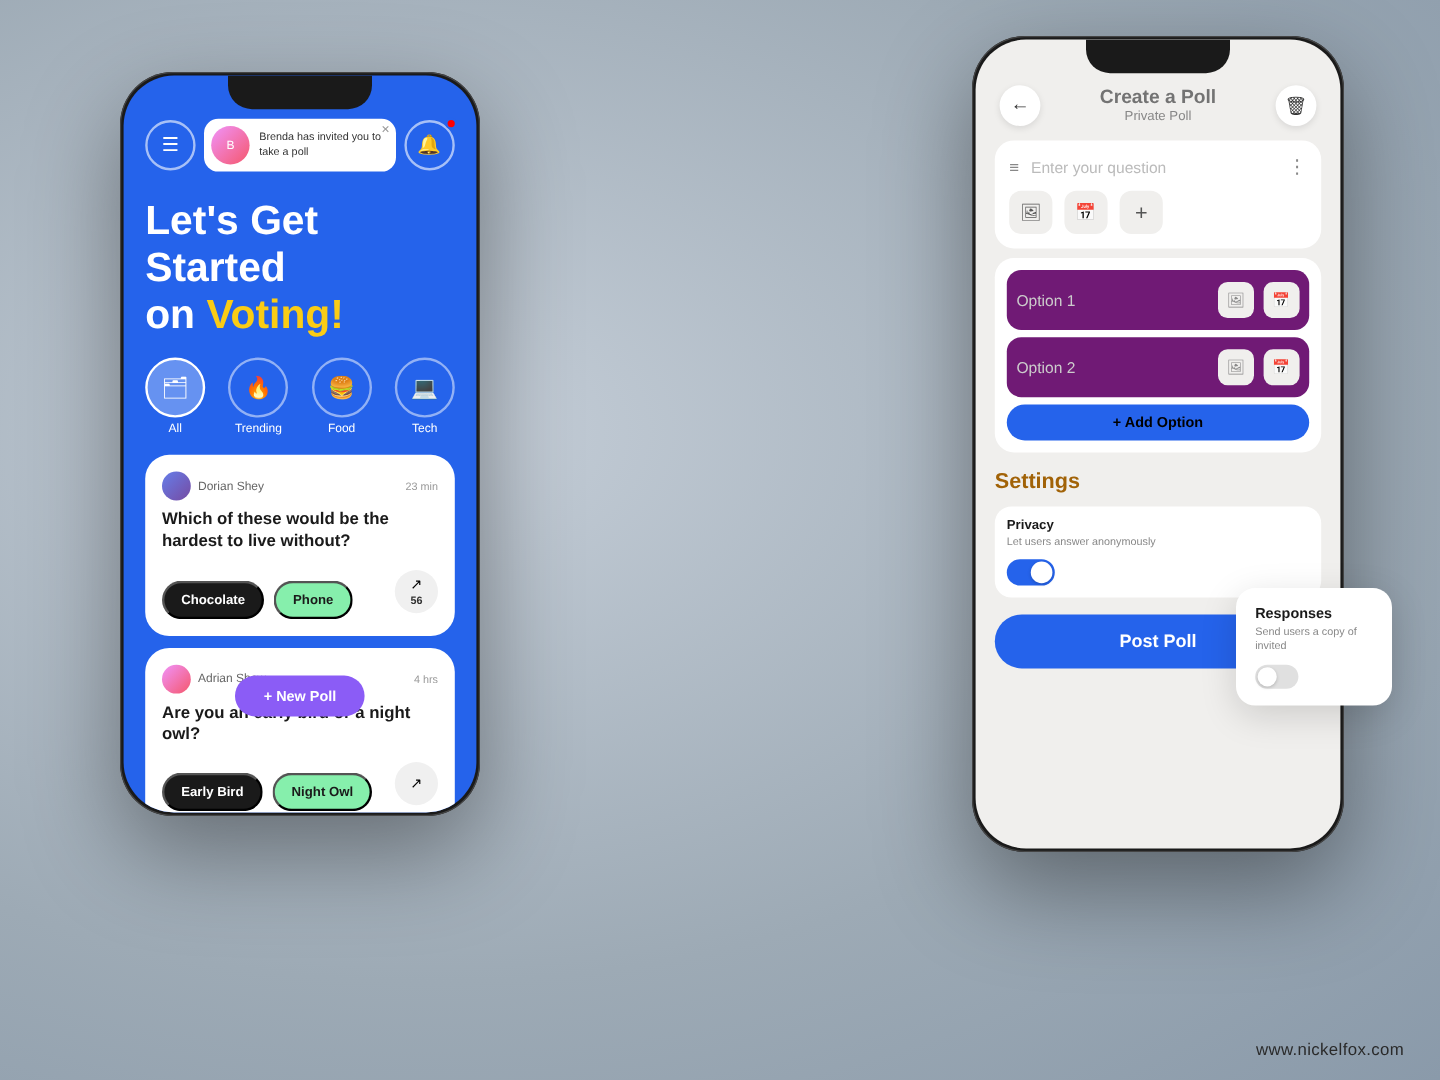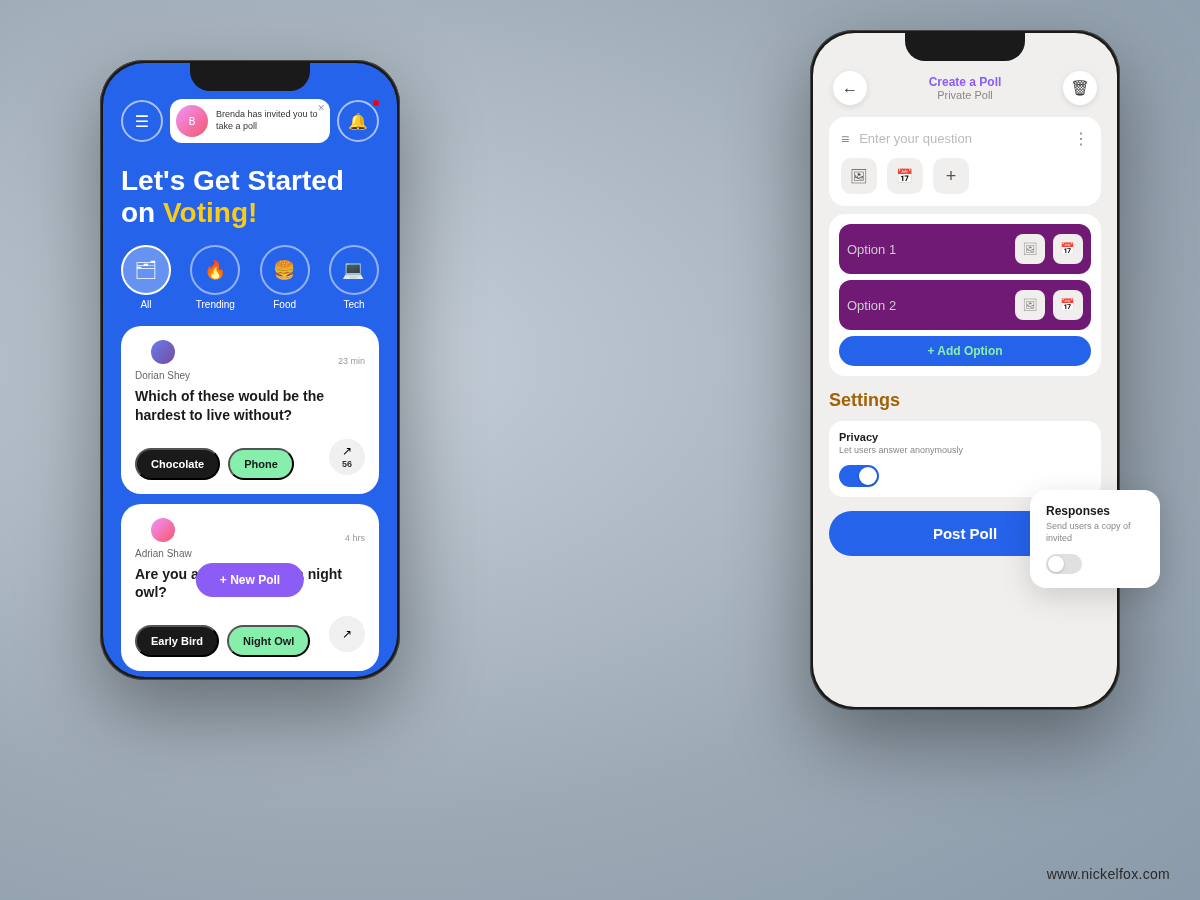--- a/index.html
+++ b/index.html
@@ -130,21 +130,21 @@
       background: red;
       border-radius: 50%;
       border: 2px solid #2563eb;
     }
 
     
     .hero-text {
       margin: 8px 0 16px;
     }
     .hero-text h1 {
-      font-size: 28px;
+      font-size: 34px;
       font-weight: 900;
       color: white;
       line-height: 1.15;
     }
     .hero-text .highlight {
       color: #facc15;
     }
 
     
     .categories {
@@ -191,21 +191,20 @@
     .card-header {
       display: flex;
       justify-content: space-between;
       align-items: center;
       margin-bottom: 6px;
     }
     .card-user {
       display: flex;
       align-items: center;
       gap: 6px;
-      flex-direction: column;
     }
     .user-avatar-small {
       width: 24px;
       height: 24px;
       border-radius: 50%;
       background: linear-gradient(135deg, #667eea, #764ba2);
       display: flex;
       align-items: center;
       justify-content: center;
       font-size: 8px;
@@ -338,23 +337,23 @@
       justify-content: center;
       font-size: 16px;
       color: #333;
       cursor: pointer;
       box-shadow: 0 2px 6px rgba(0,0,0,0.1);
     }
     .create-title-block {
       text-align: center;
     }
     .create-title {
-      font-size: 12px;
+      font-size: 16px;
       font-weight: 700;
-      color: #8b5cf6;
+      color: #737373;
     }
     .create-subtitle {
       font-size: 11px;
       color: #888;
     }
     .trash-btn {
       width: 34px;
       height: 34px;
       background: white;
       border-radius: 50%;
@@ -458,21 +457,21 @@
       font-size: 12px;
       color: #888;
       cursor: pointer;
     }
     .add-option-btn {
       display: flex;
       align-items: center;
       justify-content: center;
       gap: 6px;
       background: #2563eb;
-      color: #86efac;
+      color: #000000;
       border-radius: 20px;
       padding: 8px 20px;
       font-size: 12px;
       font-weight: 600;
       cursor: pointer;
       margin: 6px auto 0;
     }
 
     
     .settings-title {

